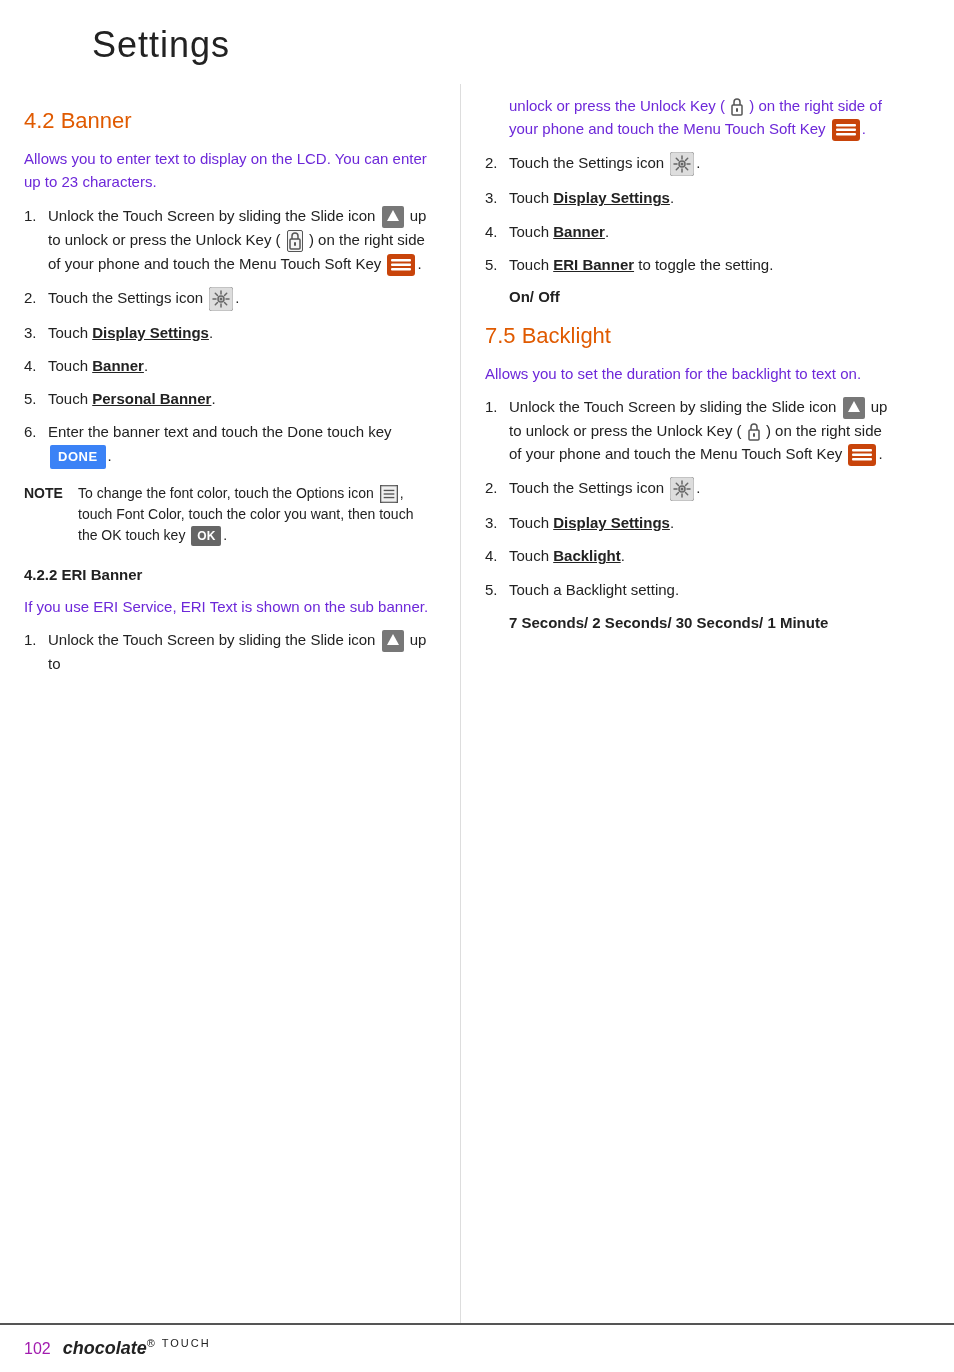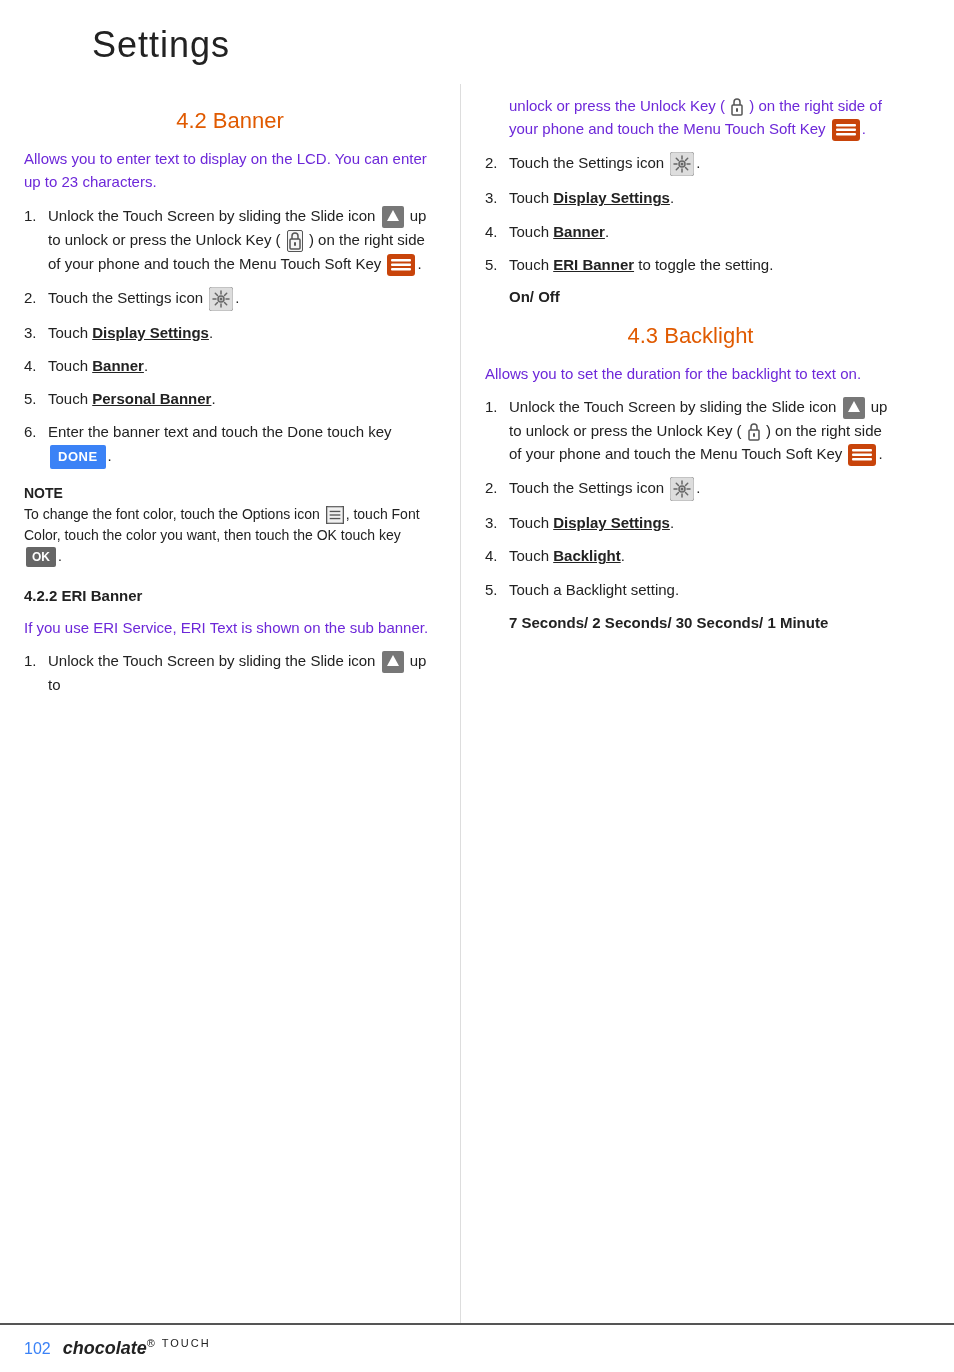--- a/index.html
+++ b/index.html
@@ -61,21 +61,20 @@
       border-left: 1px solid #ddd;
       flex-shrink: 0;
     }
 
     .section-heading {
       color: #e05a00;
       font-size: 22px;
       font-weight: 400;
       margin-bottom: 10px;
       margin-top: 10px;
-      text-align: center;
     }
 
     .subsection-heading {
       font-size: 15px;
       font-weight: bold;
       color: #222;
       margin-top: 18px;
       margin-bottom: 8px;
     }
 
@@ -175,21 +174,20 @@
       vertical-align: middle;
       margin: 0 2px;
       font-size: 9px;
     }
 
     .note-block {
       display: flex;
       margin: 14px 0 10px 0;
       font-size: 14px;
       line-height: 1.5;
-      flex-direction: column;
     }
 
     .note-label {
       font-weight: bold;
       color: #222;
       min-width: 54px;
       flex-shrink: 0;
       font-size: 14px;
     }
 
@@ -215,21 +213,21 @@
       border-top: 2px solid #555;
       padding: 10px 24px;
       display: flex;
       align-items: center;
       gap: 12px;
     }
 
     .footer-page {
       font-size: 16px;
       font-weight: 400;
-      color: #3b82f6;
+      color: #a21caf;
     }
 
     .footer-brand {
       font-size: 17px;
       color: #222;
     }
 
     .footer-brand-choc {
       font-family: Liberation Sans, sans-serif;
       font-weight: bold;
@@ -457,21 +455,21 @@
           <span class="step-number">5.</span>
           <span class="step-content">
             Touch <b>ERI Banner</b> to toggle the setting.
           </span>
         </li>
 
       </ol>
 
       <div class="on-off-text">On/ Off</div>
 
-      <h2 class="section-heading">4.3 Backlight</h2>
+      <h2 class="section-heading">7.5 Backlight</h2>
 
       <p class="body-text">Allows you to set the duration for the backlight to text on.</p>
 
       <ol class="step-list">
 
         <li class="step-item">
           <span class="step-number">1.</span>
           <span class="step-content">
             Unlock the Touch Screen by sliding the Slide icon
             <span class="inline-icon">

